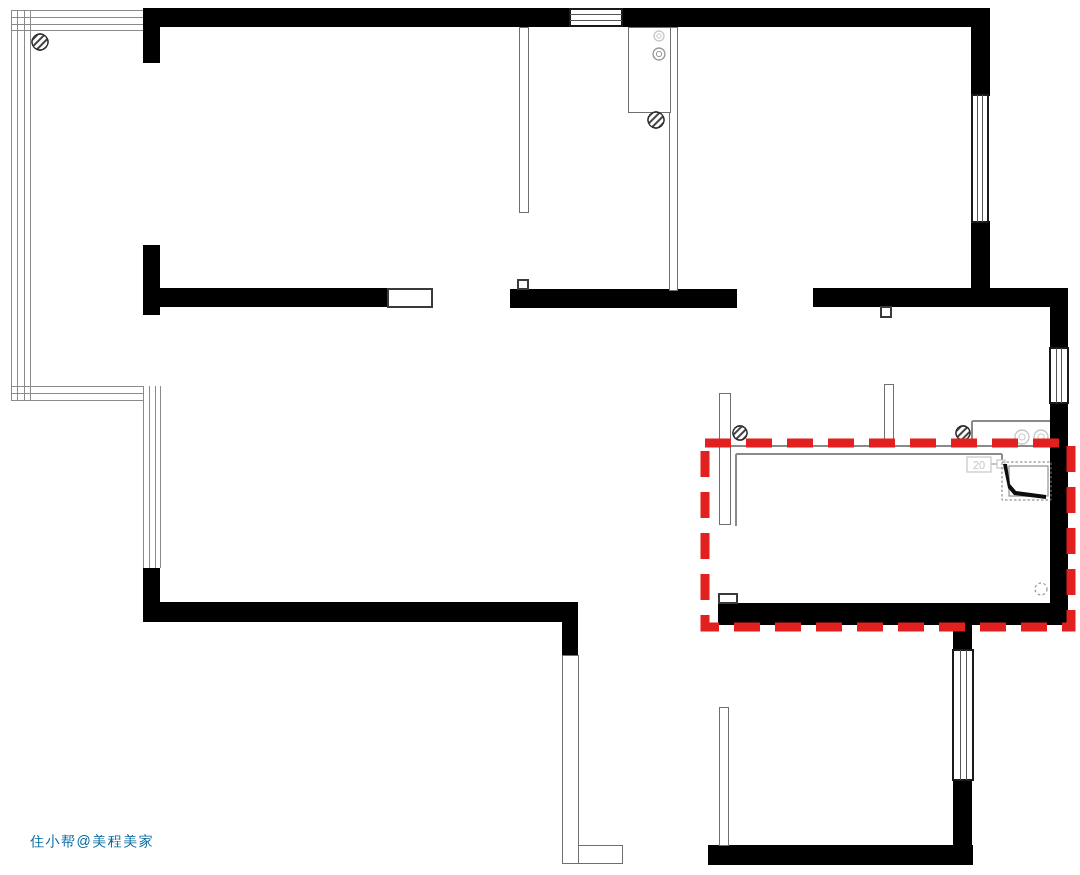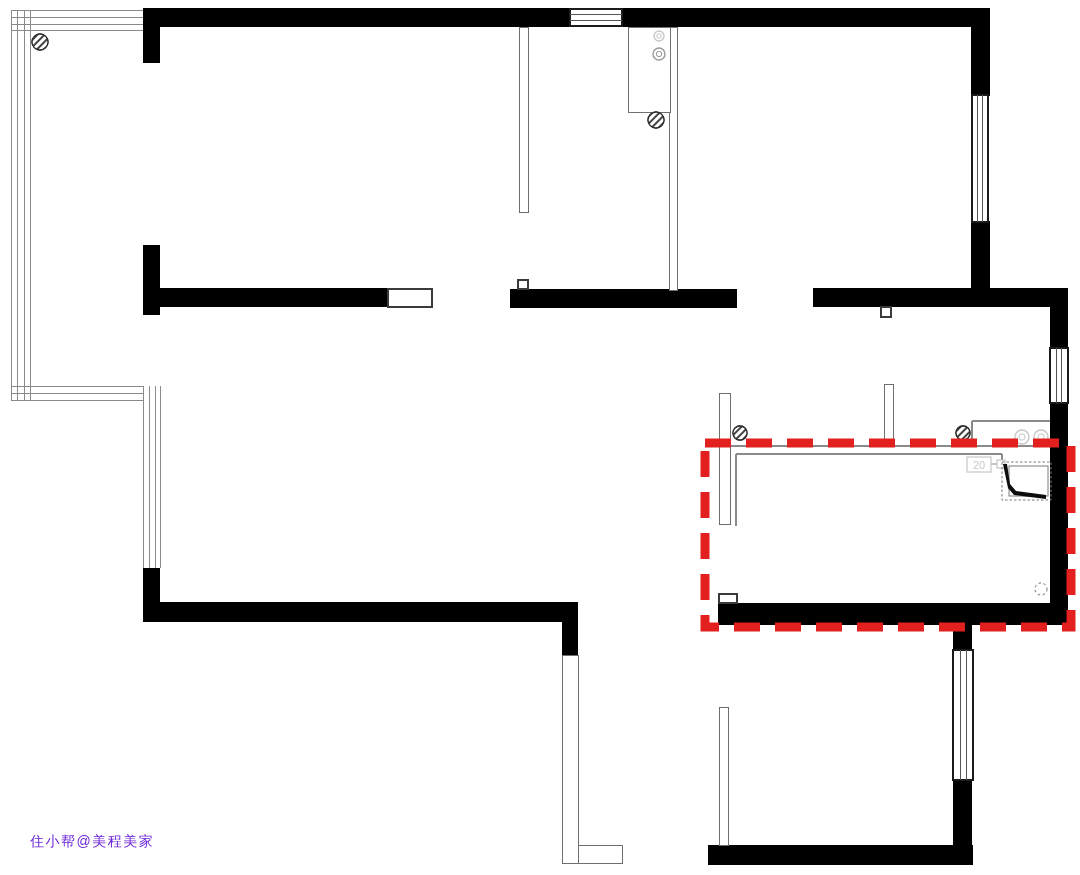--- a/index.html
+++ b/index.html
@@ -9,21 +9,21 @@
     background:#ffffff;
     overflow:hidden;
     font-family:"Liberation Sans", sans-serif;
   }
   .canvas svg{position:absolute;left:0;top:0;}
   .watermark{
     position:absolute;
     left:30px;top:833px;
     font-size:14px;
     letter-spacing:1.5px;
-    color:#6d28d9;
+    color:#0369a1;
     user-select:none;
   }
 </style>
 </head>
 <body>
 
 <div class="canvas">
   <svg id="plan" width="1080" height="875" viewBox="0 0 1080 875">
     <defs>
       <pattern id="hatch" width="5" height="5" patternUnits="userSpaceOnUse" patternTransform="rotate(45)">

